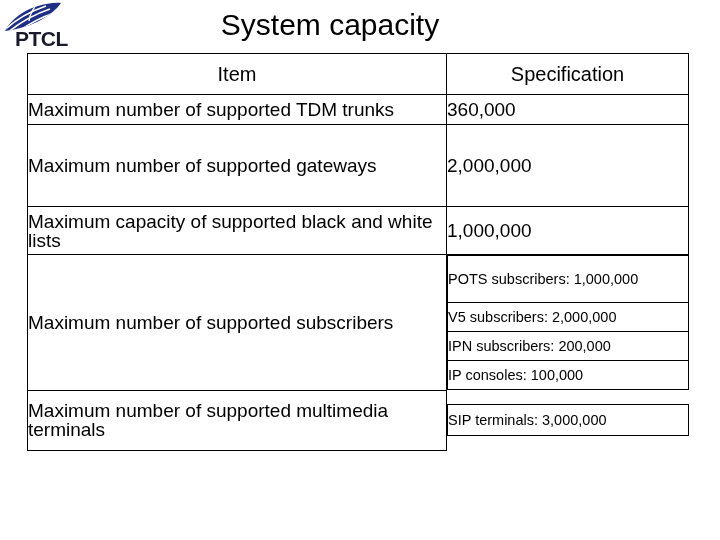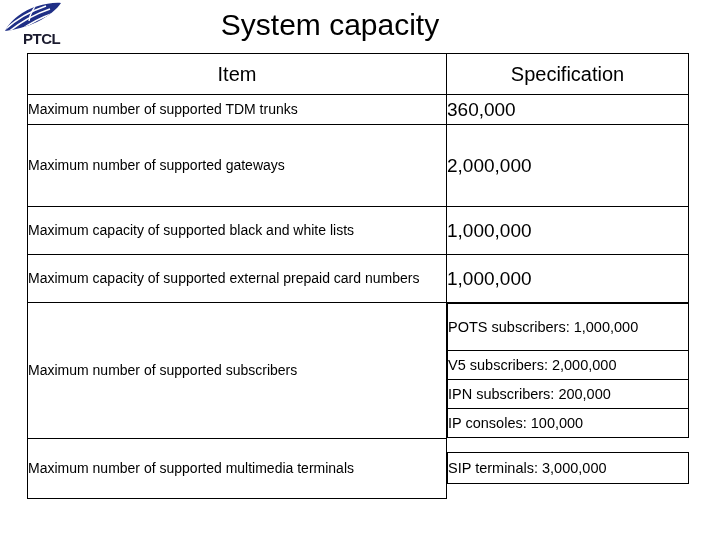--- a/index.html
+++ b/index.html
@@ -26,24 +26,24 @@
   }
   #logo .mark {
     position: absolute;
     left: 0;
     top: 0;
     width: 58px;
     height: 30px;
   }
   #logo .wordmark {
     position: absolute;
-    left: 19px;
+    left: 11px;
     top: 27px;
     font-family: "Liberation Sans", sans-serif;
-    font-size: 15px;
+    font-size: 21px;
     font-weight: bold;
     letter-spacing: -0.5px;
     color: #1a1a2e;
     line-height: 20px;
   }
 
   
   #title {
     position: absolute;
     left: 0;
@@ -76,21 +76,21 @@
   .col-item   { width: 419px; }
   .col-spec   { width: 242px; }
 
   .hdr {
     text-align: center;
     font-size: 20px;
     height: 40px;
     line-height: 24px;
   }
   .cell-item {
-    font-size: 14px;
+    font-size: 19px;
     line-height: 19px;
     padding: 4px 8px 4px 7px;
   }
   .cell-spec {
     font-size: 19px;
     line-height: 19px;
     padding: 4px 8px 4px 7px;
   }
 
   
@@ -180,24 +180,20 @@
     <tr class="r-gateways">
       <td class="cell-item">Maximum number of supported gateways</td>
       <td class="cell-spec">2,000,000</td>
     </tr>
 
     <tr class="r-lists">
       <td class="cell-item">Maximum capacity of supported black and white lists</td>
       <td class="cell-spec">1,000,000</td>
     </tr>
 
-    <tr class="r-prepaid">
-      <td class="cell-item">Maximum capacity of supported external prepaid card numbers</td>
-      <td class="cell-spec">1,000,000</td>
-    </tr>
 
     <tr class="r-subs">
       <td class="cell-item">Maximum number of supported subscribers</td>
       <td class="subgrid">
         <table>
           <tbody>
               <tr>
                 <td class="sub-pots">POTS subscribers: 1,000,000</td>
               </tr>
           <tr>

